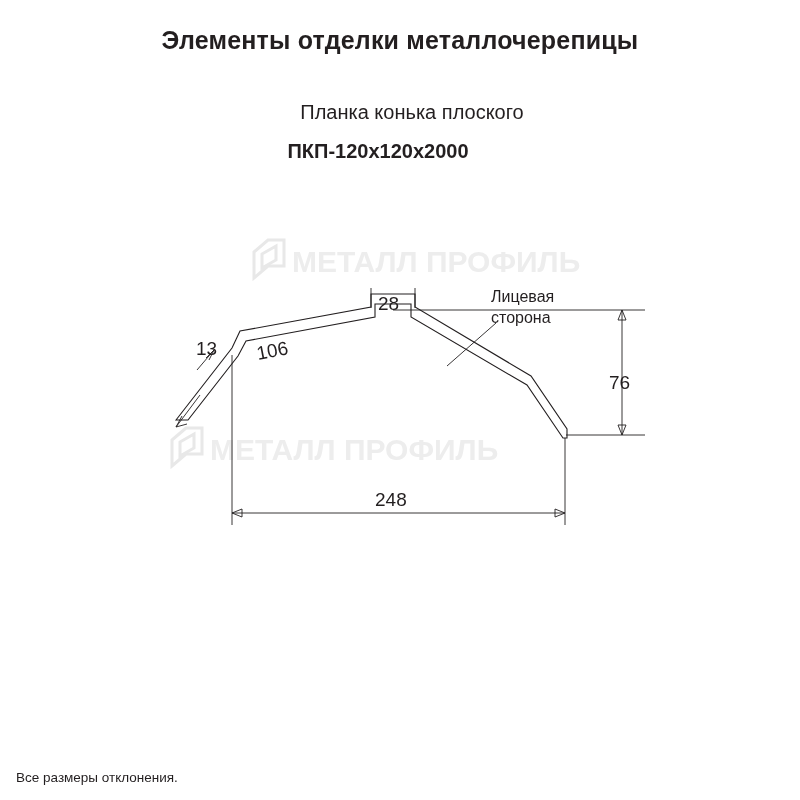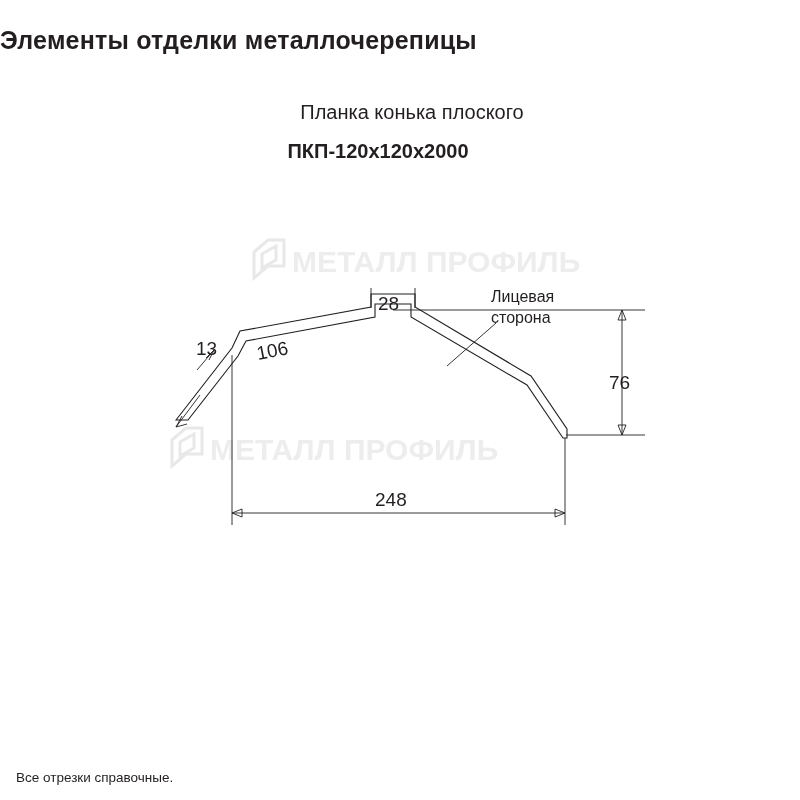--- a/index.html
+++ b/index.html
@@ -17,20 +17,21 @@
   }
   .page {
     position: absolute;
     inset: 0;
   }
   .title {
     position: absolute;
     top: 26px;
     left: 0;
     width: 800px;
+    text-align: center;
     font-size: 25px;
     font-weight: bold;
     letter-spacing: 0.2px;
   }
   .subtitle {
     position: absolute;
     top: 101px;
     left: 12px;
     width: 800px;
     text-align: center;
@@ -192,16 +193,16 @@
         <line class="dim" x1="232" y1="333" x2="565" y2="333"></line>
         <path class="dim" d="M232,333 L242,329 L242,337 Z" fill="#231f20"></path>
         <path class="dim" d="M565,333 L555,329 L555,337 Z" fill="#231f20"></path>
         <text class="dimtext" x="375" y="326">248</text>
       </g>
 
     </svg>
   </div>
 
   <div class="footnotes">
-    <div>Все отрезки справочные.</div>
+    <div>Все размеры отклонения.</div>
   </div>
 
 </div>
 
 </body></html>

